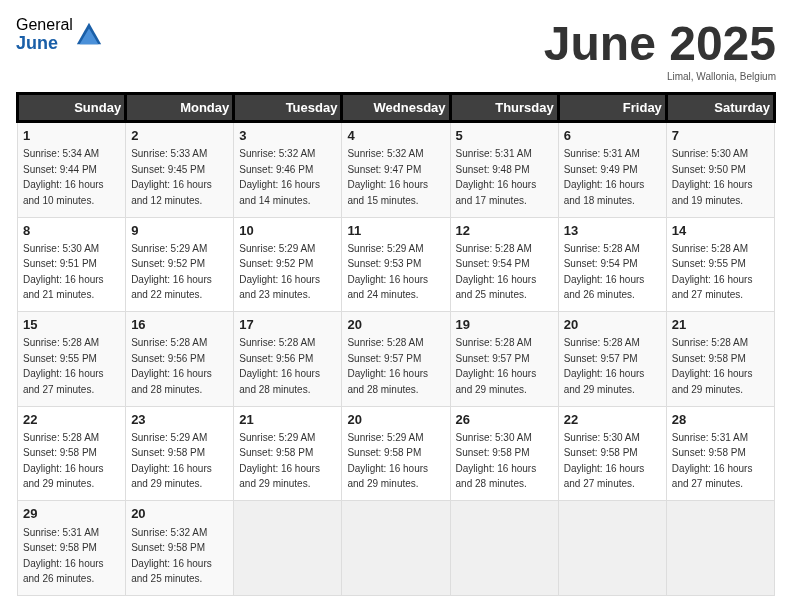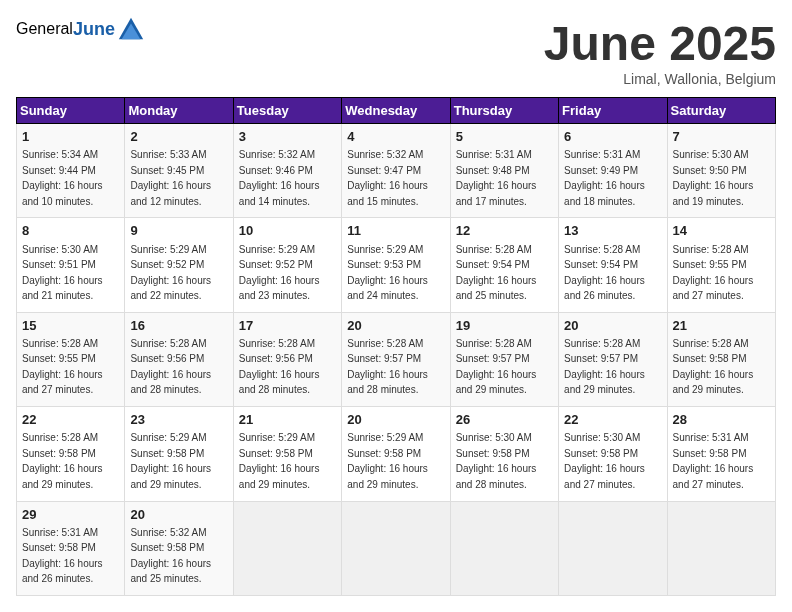--- a/index.html
+++ b/index.html
@@ -22,21 +22,21 @@
       justify-content: space-between;
       align-items: flex-start;
       margin-bottom: 10px;
     }
     .logo {
       display: flex;
       align-items: center;
     }
     .logo-text {
       display: flex;
-      flex-direction: row;
+      flex-direction: column;
       line-height: 1.1;
     }
     .logo-blue {
       font-size: 18px;
       font-weight: bold;
       color: #1a5fa8;
     }
     .logo-icon {
       width: 28px;
       height: 28px;
@@ -44,38 +44,38 @@
     }
     .title-area {
       text-align: right;
     }
     .month-title {
       font-size: 48px;
       font-weight: bold;
       color: #333;
     }
     .location {
-      font-size: 14px;
+      font-size: 10px;
       color: #555;
     }
     .calendar {
       flex: 1;
       border: 1px solid #ccc;
       border-collapse: collapse;
       width: 100%;
       table-layout: fixed;
     }
     .calendar th {
-      background: #4c1d95;
+      background: #404040;
       color: white;
-      text-align: left;
+      text-align: right;
       padding: 5px 3px;
       font-size: 13px;
       font-weight: bold;
-      border: 1px solid #000000;
+      border: 3px solid #000000;
     }
     .calendar td {
       border: 1px solid #ddd;
       vertical-align: top;
       padding: 4px 5px;
       font-size: 10.5px;
       line-height: 1.4;
       background: #fff;
     }
     .calendar tr:nth-child(odd) td {

